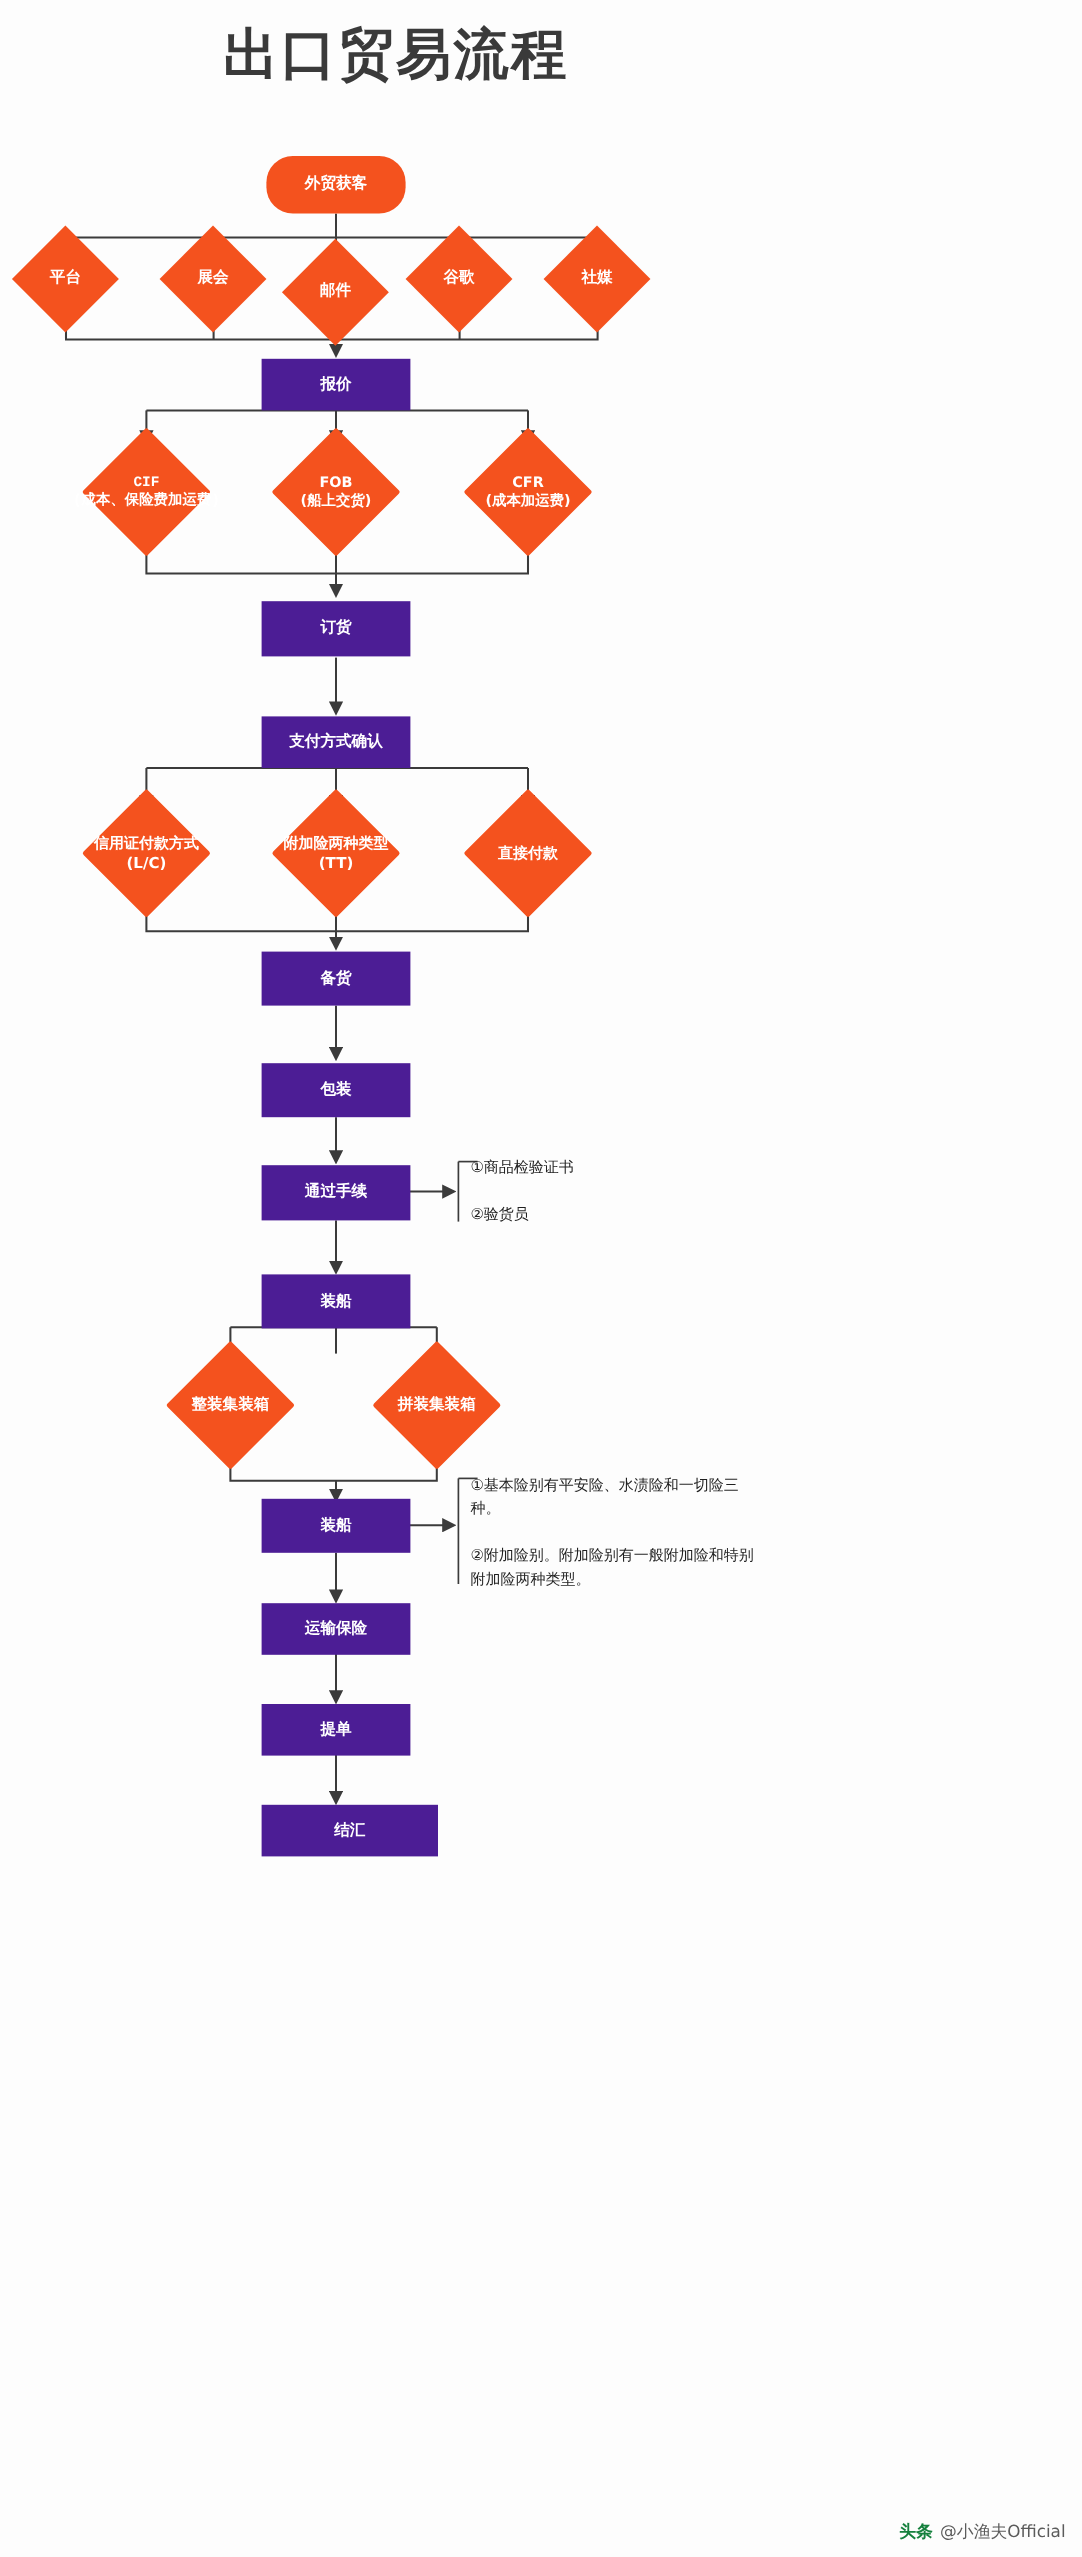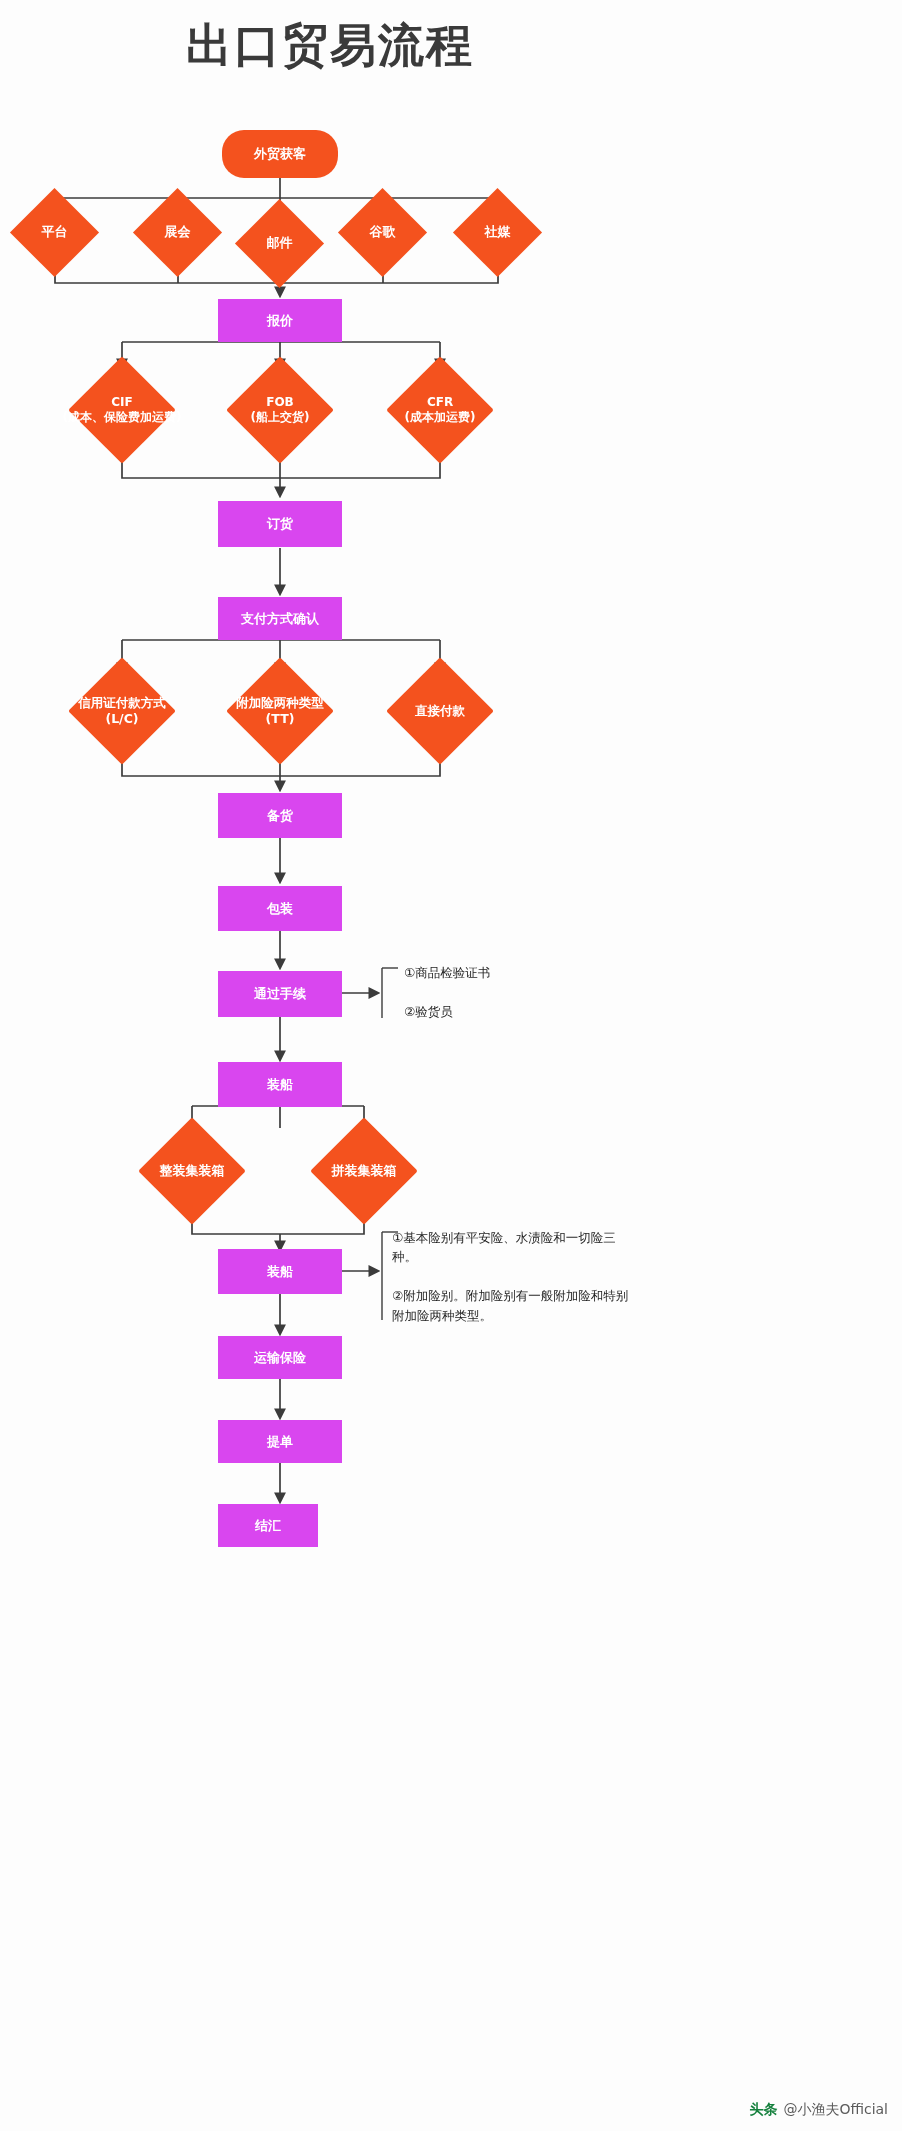--- a/index.html
+++ b/index.html
@@ -34,21 +34,21 @@
     justify-content: center;
     text-align: right;
     color: #ffffff;
     font-weight: 700;
     line-height: 1.22;
     white-space: pre-line;
     z-index: 3;
   }
 
   .teal {
-    background: #d946ef;
+    background: #4c1d95;
     font-size: 13px;
   }
   .pill {
     background: #f4521e;
     border-radius: 22px;
     font-size: 13px;
   }
 
   .diamond-wrap {
     position: absolute;
@@ -201,21 +201,21 @@
     <div class="diamond-shape"></div>
     <div class="diamond-label">谷歌</div>
   </div>
   <div class="diamond-wrap" style="left:466px; top:201px; width:63px; height:63px;">
     <div class="diamond-shape"></div>
     <div class="diamond-label">社媒</div>
   </div>
 
   <div class="node teal" style="left:218px; top:299px; width:124px; height:43px;">报价</div>
 
-  <div class="diamond-wrap tall" style="left:84px; top:372px; width:76px; height:76px;">
+  <div class="diamond-wrap tall" style="left:84px; top:372px; width:76px; height:76px;font-family:Liberation Mono, monospace;">
     <div class="diamond-shape"></div>
     <div class="diamond-label" style="left:-40%; width:180%; font-size:12px;">CIF
 (成本、保险费加运费)</div>
   </div>
   <div class="diamond-wrap tall" style="left:242px; top:372px; width:76px; height:76px;">
     <div class="diamond-shape"></div>
     <div class="diamond-label" style="left:-40%; width:180%; font-size:12px;">FOB
 (船上交货)</div>
   </div>
   <div class="diamond-wrap tall" style="left:402px; top:372px; width:76px; height:76px;">
@@ -242,21 +242,21 @@
     <div class="diamond-shape"></div>
     <div class="diamond-label" style="left:-46%; width:192%; font-size:12.5px;">直接付款</div>
   </div>
 
   <div class="node teal" style="left:218px; top:793px; width:124px; height:45px;">备货</div>
 
   <div class="node teal" style="left:218px; top:886px; width:124px; height:45px;">包装</div>
 
   <div class="node teal" style="left:218px; top:971px; width:124px; height:46px;">通过手续</div>
 
-  <div class="note" style="left:392px; top:963px; width:240px;margin-left:12px;">①商品检验证书
+  <div class="note" style="left:392px; top:963px; width:240px;">①商品检验证书
 
 ②验货员</div>
 
   <div class="node teal" style="left:218px; top:1062px; width:124px; height:45px;">装船</div>
 
   <div class="diamond-wrap tall" style="left:154px; top:1133px; width:76px; height:76px;">
     <div class="diamond-shape"></div>
     <div class="diamond-label" style="left:-48%; width:196%;">整装集装箱</div>
   </div>
   <div class="diamond-wrap tall" style="left:326px; top:1133px; width:76px; height:76px;">
@@ -269,20 +269,20 @@
   <div class="note" style="left:392px; top:1228px; width:250px;">①基本险别有平安险、水渍险和一切险三
 种。
 
 ②附加险别。附加险别有一般附加险和特别
 附加险两种类型。</div>
 
   <div class="node teal" style="left:218px; top:1336px; width:124px; height:43px;">运输保险</div>
 
   <div class="node teal" style="left:218px; top:1420px; width:124px; height:43px;">提单</div>
 
-  <div class="node teal" style="left:218px; top:1504px; width:100px; height:43px;">结汇</div>
+  <div class="node teal" style="left:218px; top:1504px; width:147px; height:43px;">结汇</div>
 
   <div class="credit">
     <span class="logo">头条</span>
     <span>@小渔夫Official</span>
   </div>
 
 </div>
 
 </body></html>

